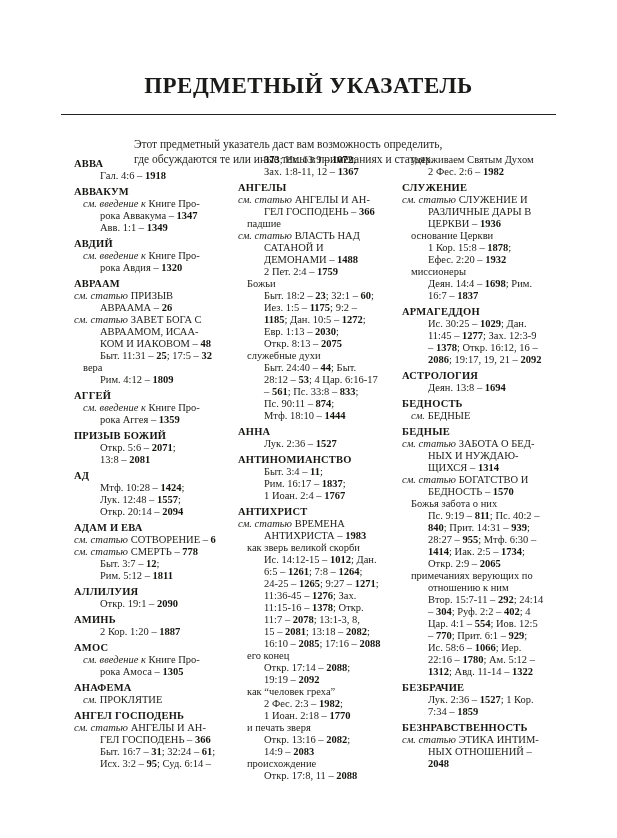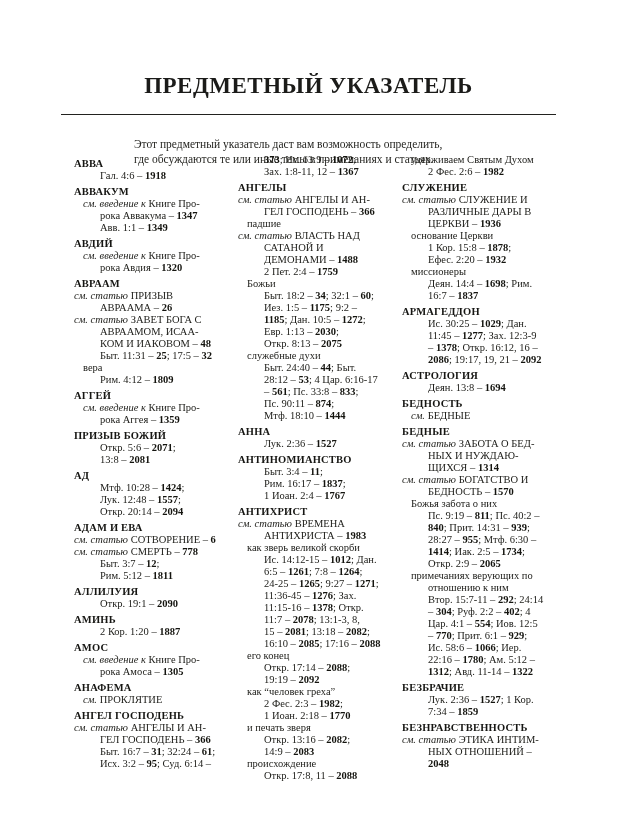--- a/index.html
+++ b/index.html
@@ -135,21 +135,21 @@
         <div class="line l2">Зах. 1:8-11, 12 – <b>1367</b></div>
         <div class="line l0 hw">АНГЕЛЫ</div>
         <div class="line l0"><i>см. статью</i> АНГЕЛЫ И АН-</div>
         <div class="line l2">ГЕЛ ГОСПОДЕНЬ – <b>366</b></div>
         <div class="line l1">падшие</div>
         <div class="line l0"><i>см. статью</i> ВЛАСТЬ НАД</div>
         <div class="line l2">САТАНОЙ И</div>
         <div class="line l2">ДЕМОНАМИ – <b>1488</b></div>
         <div class="line l2">2 Пет. 2:4 – <b>1759</b></div>
         <div class="line l1">Божьи</div>
-        <div class="line l2">Быт. 18:2 – <b>34</b>; 32:1 – <b>60</b>;</div>
+        <div class="line l2">Быт. 18:2 – <b>23</b>; 32:1 – <b>60</b>;</div>
         <div class="line l2">Иез. 1:5 – <b>1175</b>; 9:2 –</div>
         <div class="line l2"><b>1185</b>; Дан. 10:5 – <b>1272</b>;</div>
         <div class="line l2">Евр. 1:13 – <b>2030</b>;</div>
         <div class="line l2">Откр. 8:13 – <b>2075</b></div>
         <div class="line l1">служебные духи</div>
         <div class="line l2">Быт. 24:40 – <b>44</b>; Быт.</div>
         <div class="line l2">28:12 – <b>53</b>; 4 Цар. 6:16-17</div>
         <div class="line l2">– <b>561</b>; Пс. 33:8 – <b>833</b>;</div>
         <div class="line l2">Пс. 90:11 – <b>874</b>;</div>
         <div class="line l2">Мтф. 18:10 – <b>1444</b></div>

